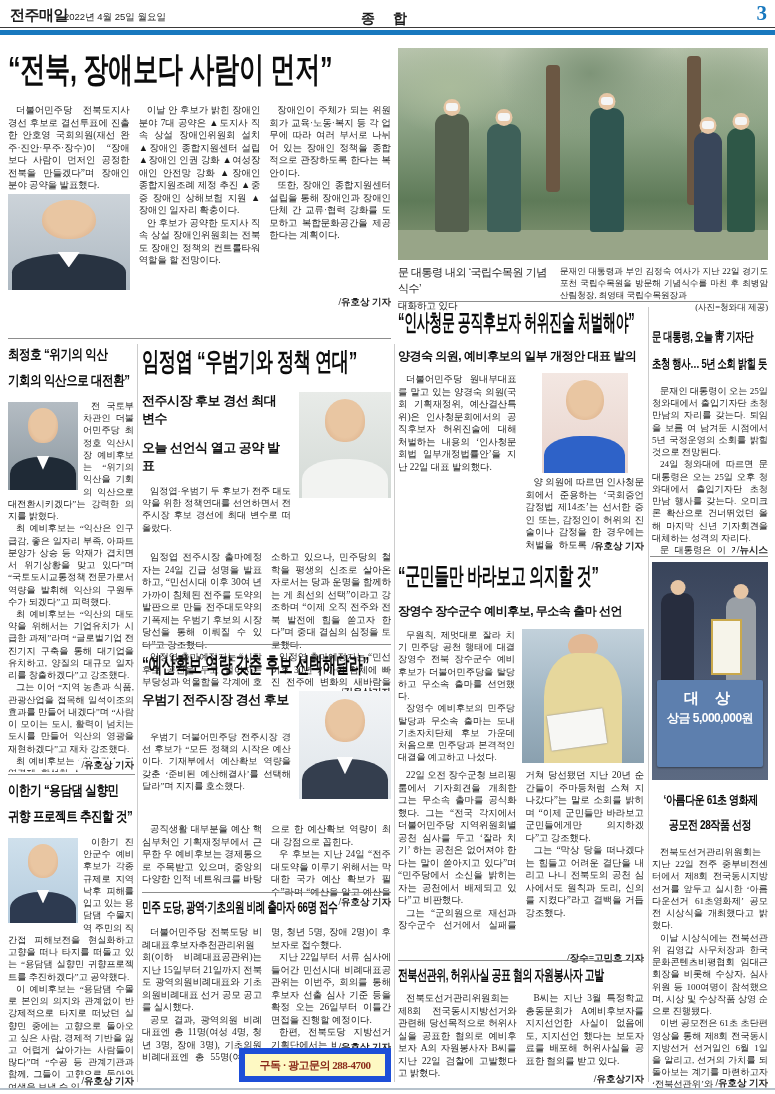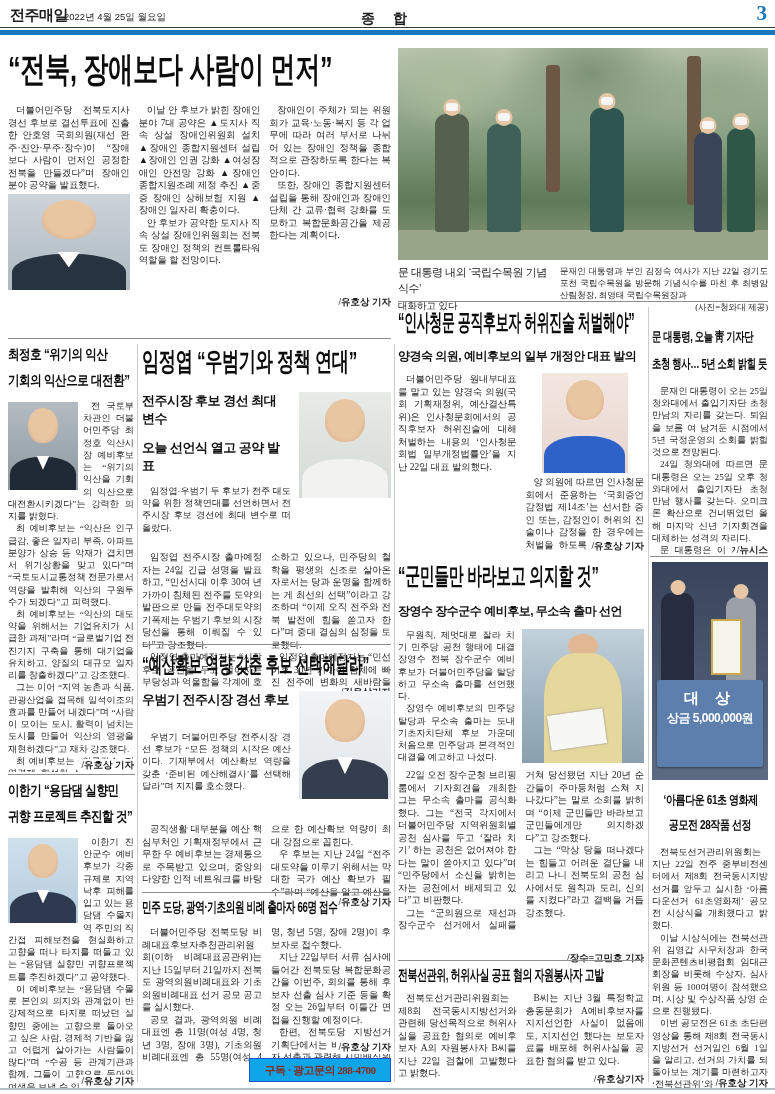--- a/index.html
+++ b/index.html
@@ -71,22 +71,22 @@
   .photo-award .p1{position:absolute;left:8%;top:14%;width:28%;height:70%;background:#272d3e;border-radius:10px 10px 0 0;}
   .photo-award .p2{position:absolute;right:10%;top:16%;width:26%;height:68%;background:#9aa0a6;border-radius:10px 10px 0 0;}
   .photo-award .p1::before,.photo-award .p2::before{content:"";position:absolute;top:-13px;left:50%;transform:translateX(-50%);
       width:15px;height:15px;border-radius:50%;background:#e7c6a5;}
   .photo-award .cert{position:absolute;right:22%;top:26%;width:24%;height:24%;background:#f6f4ea;border:2px solid #caa94c;}
   .photo-award .check{position:absolute;left:4%;bottom:6%;width:92%;height:40%;background:#5d7fae;border-radius:2px;
       color:#fff;text-align:center;box-shadow:0 1px 2px rgba(0,0,0,.4);}
   .photo-award .check .aw1{font-size:15px;font-weight:bold;letter-spacing:6px;margin-top:9px;}
   .photo-award .check .aw2{font-size:12px;font-weight:bold;margin-top:2px;letter-spacing:-0.5px;}
   
-  .notice{position:absolute;right:0;bottom:2px;width:140px;height:22px;border:1px solid #1d4ed8;
-          color:#8a2a1a;font-weight:bold;font-size:11px;line-height:22px;text-align:center;background:#0ea5e9;letter-spacing:-0.5px;}
+  .notice{position:absolute;right:0;bottom:2px;width:140px;height:22px;border:6px solid #1d4ed8;
+          color:#8a2a1a;font-weight:bold;font-size:11px;line-height:22px;text-align:center;background:#fef9c3;letter-spacing:-0.5px;}
   .rule-bottom{position:absolute;left:0;top:1088px;width:775px;height:2px;background:#b6c2cc;}
 </style>
 </head>
 <body>
 
 <div class="page">
 
   <div class="mast">
     <span class="paper">전주매일</span>
     <span class="date">2022년 4월 25일 월요일</span>
@@ -247,21 +247,21 @@
       <div class="by">/유호상 기자</div>
     </div>
   </div>
   <div class="hline" style="left:142px;top:892px;width:249px;"></div>
 
   <div class="abs" style="left:142px;top:898px;width:249px;height:188px;">
     <div class="hl" style="font-size:14.5px;transform:scaleX(.66);">민주 도당, 광역·기초의원 비례 출마자 66명 접수</div>
     <div class="bodybox cols2" style="margin-top:9px;height:158px;">
       <p class="t">더불어민주당 전북도당 비례대표후보자추천관리위원회(이하 비례대표공관위)는 지난 15일부터 21일까지 전북도 광역의원비례대표와 기초의원비례대표 선거 공모 공고를 실시했다.</p>
       <p class="t">공모 결과, 광역의원 비례대표엔 총 11명(여성 4명, 청년 3명, 장애 3명), 기초의원 비례대표엔 총 55명(여성 4명, 청년 5명, 장애 2명)이 후보자로 접수했다.</p>
-      <p class="t">지난 22일부터 서류 심사에 들어간 전북도당 복합문화공간을 이번주, 회의를 통해 후보자 선출 심사 기준 등을 확정 오는 26일부터 이틀간 면접을 진행할 예정이다.</p>
+      <p class="t">지난 22일부터 서류 심사에 들어간 민선시대 비례대표공관위는 이번주, 회의를 통해 후보자 선출 심사 기준 등을 확정 오는 26일부터 이틀간 면접을 진행할 예정이다.</p>
       <p class="t">한편, 전북도당 지방선거 기획단에서는 비례대표 후보자 선출과 관련해 시민배심원단을 모집, 공개 오디션을 통한 선출 방안 등을 검토, 추후 비례대표 공관위에서 논의될 예정이다.</p>
 
       <div class="by" style="bottom:30px;">/유호상 기자</div>
       <div class="notice">구독 · 광고문의 288-4700</div>
     </div>
   </div>
 
   <div class="abs" style="left:398px;top:560px;width:246px;height:396px;">
     <div class="hl" style="font-size:24px;transform:scaleX(.62);">“군민들만 바라보고 의지할 것”</div>
     <div class="sub" style="margin-top:11px;font-size:12px;letter-spacing:-0.5px;">장영수 장수군수 예비후보, 무소속 출마 선언</div>

